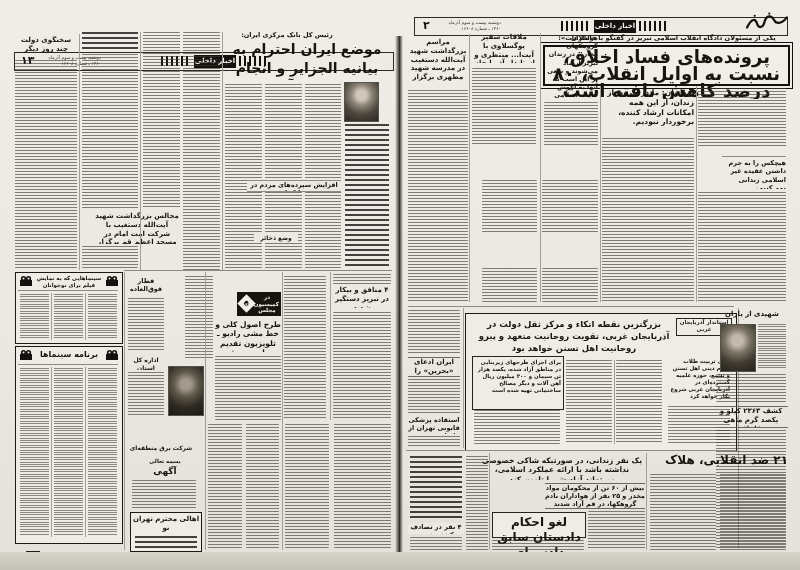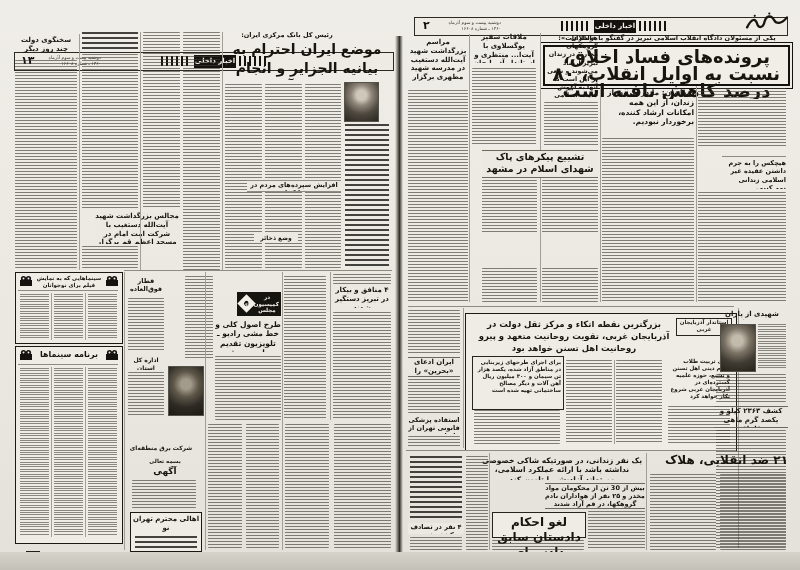--- a/index.html
+++ b/index.html
@@ -187,21 +187,20 @@
 
   <div class="abs head" style="left:408px;top:38px;width:60px;height:46px;font-size:7px;">مراسم بزرگداشت شهید آیت‌الله دستغیب در مدرسه شهید مطهری برگزار شد</div>
   <div class="abs fk" style="left:408px;top:90px;width:60px;height:212px;"></div>
   <div class="abs rule-v" style="left:469px;top:34px;height:268px;"></div>
   <div class="abs head" style="left:472px;top:33px;width:64px;height:30px;font-size:7px;">ملاقات سفیر یوگسلاوی با آیت‌ا... منتظری و استاندار آذربایجان شرقی</div>
   <div class="abs fk" style="left:472px;top:68px;width:64px;height:78px;"></div>
   <div class="abs rule-v" style="left:540px;top:33px;height:269px;"></div>
   <div class="abs headr" style="left:544px;top:34px;width:54px;height:64px;font-size:6.3px;">هواداران گروهکهای محارب در زندان تبریز ارشاد می‌شوند و سعی بر این است که آنها به آغوش جامعه اسلامی بازگردانده شوند.</div>
   <div class="abs fk" style="left:544px;top:102px;width:54px;height:44px;"></div>
 
-  <div class="abs head" style="left:482px;top:150px;width:116px;height:26px;font-size:9.5px;border-top:1px solid #6c695f;border-bottom:1px solid #6c695f;background:#ebe9e2;">تشییع پیکرهای پاک شهدای اسلام در مشهد</div>
   <div class="abs fk" style="left:482px;top:180px;width:55px;height:54px;"></div>
   <div class="abs fk" style="left:542px;top:180px;width:56px;height:54px;"></div>
   <div class="abs fk" style="left:482px;top:268px;width:55px;height:34px;"></div>
   <div class="abs fk" style="left:542px;top:268px;width:56px;height:34px;"></div>
 
   <div class="abs rule-h" style="left:408px;top:306px;width:326px;"></div>
 
   <div class="abs boxed" style="left:465px;top:313px;width:270px;height:136px;">
     <div class="abs smallbox" style="right:4px;top:4px;width:54px;height:16px;font-size:5.5px;line-height:7px;text-align:center;font-weight:bold;">استاندار آذربایجان غربی</div>
     <div class="abs head" style="right:62px;top:4px;left:8px;height:36px;font-size:8.5px;line-height:12px;">بزرگترین نقطه اتکاء و مرکز ثقل دولت در آذربایجان غربی، تقویت روحانیت متعهد و پیرو روحانیت اهل تسنن خواهد بود</div>
@@ -227,21 +226,21 @@
   <div class="abs head" style="left:408px;top:357px;width:52px;height:18px;font-size:7px;border-top:1px solid #6c695f;border-bottom:1px solid #6c695f;">ایران ادعای «بحرین» را تکذیب کرد</div>
   <div class="abs fk" style="left:408px;top:379px;width:52px;height:34px;"></div>
   <div class="abs head" style="left:406px;top:416px;width:56px;height:18px;font-size:6.5px;">استفاده پزشکی قانونی تهران از خانواده ۱۲ شهید</div>
   <div class="abs fk" style="left:408px;top:436px;width:52px;height:12px;"></div>
 
   <div class="abs rule-h" style="left:406px;top:450px;width:330px;"></div>
   <div class="abs headr" style="left:648px;top:453px;width:140px;height:16px;font-size:12px;">۲۱ ضد انقلابی، هلاک شدند</div>
   <div class="abs fk" style="left:650px;top:474px;width:66px;height:76px;"></div>
   <div class="abs fk" style="left:720px;top:474px;width:66px;height:76px;"></div>
   <div class="abs head" style="left:480px;top:456px;width:164px;height:24px;font-size:7.5px;">یک نفر زندانی، در صورتیکه شاکی خصوصی نداشته باشد با ارائه عملکرد اسلامی، می‌تواند آزادیش را تامین کند</div>
-  <div class="abs head" style="left:545px;top:483px;width:100px;height:24px;font-size:6.5px;border-top:1px solid #6c695f;border-bottom:1px solid #6c695f;">بیش از 30 تن از محکومان مواد مخدر و ۲۵ نفر از هواداران نادم گروهکها، در قم آزاد شدند</div>
+  <div class="abs head" style="left:545px;top:483px;width:100px;height:24px;font-size:6.5px;border-top:1px solid #6c695f;border-bottom:1px solid #6c695f;">بیش از ۶۰ تن از محکومان مواد مخدر و ۲۵ نفر از هواداران نادم گروهکها، در قم آزاد شدند</div>
   <div class="abs fk" style="left:588px;top:511px;width:57px;height:38px;"></div>
   <div class="abs smallbox" style="left:492px;top:512px;width:92px;height:24px;">
     <div class="head" style="font-size:12px;margin-top:2px;">لغو احکام دادستان سابق دادسرای انقلاب اسلامی آمل</div>
   </div>
   <div class="abs fk" style="left:492px;top:540px;width:92px;height:10px;"></div>
   <div class="abs fk" style="left:466px;top:456px;width:22px;height:94px;"></div>
   <div class="abs rule-v" style="left:489px;top:453px;height:97px;"></div>
   <div class="abs rule-v" style="left:646px;top:453px;height:97px;"></div>
   <div class="abs fkb" style="left:410px;top:456px;width:52px;height:64px;"></div>
   <div class="abs head" style="left:408px;top:523px;width:56px;height:11px;font-size:6.5px;background:#ebe9e2;">۴ نفر در تصادف کشته شدند</div>

